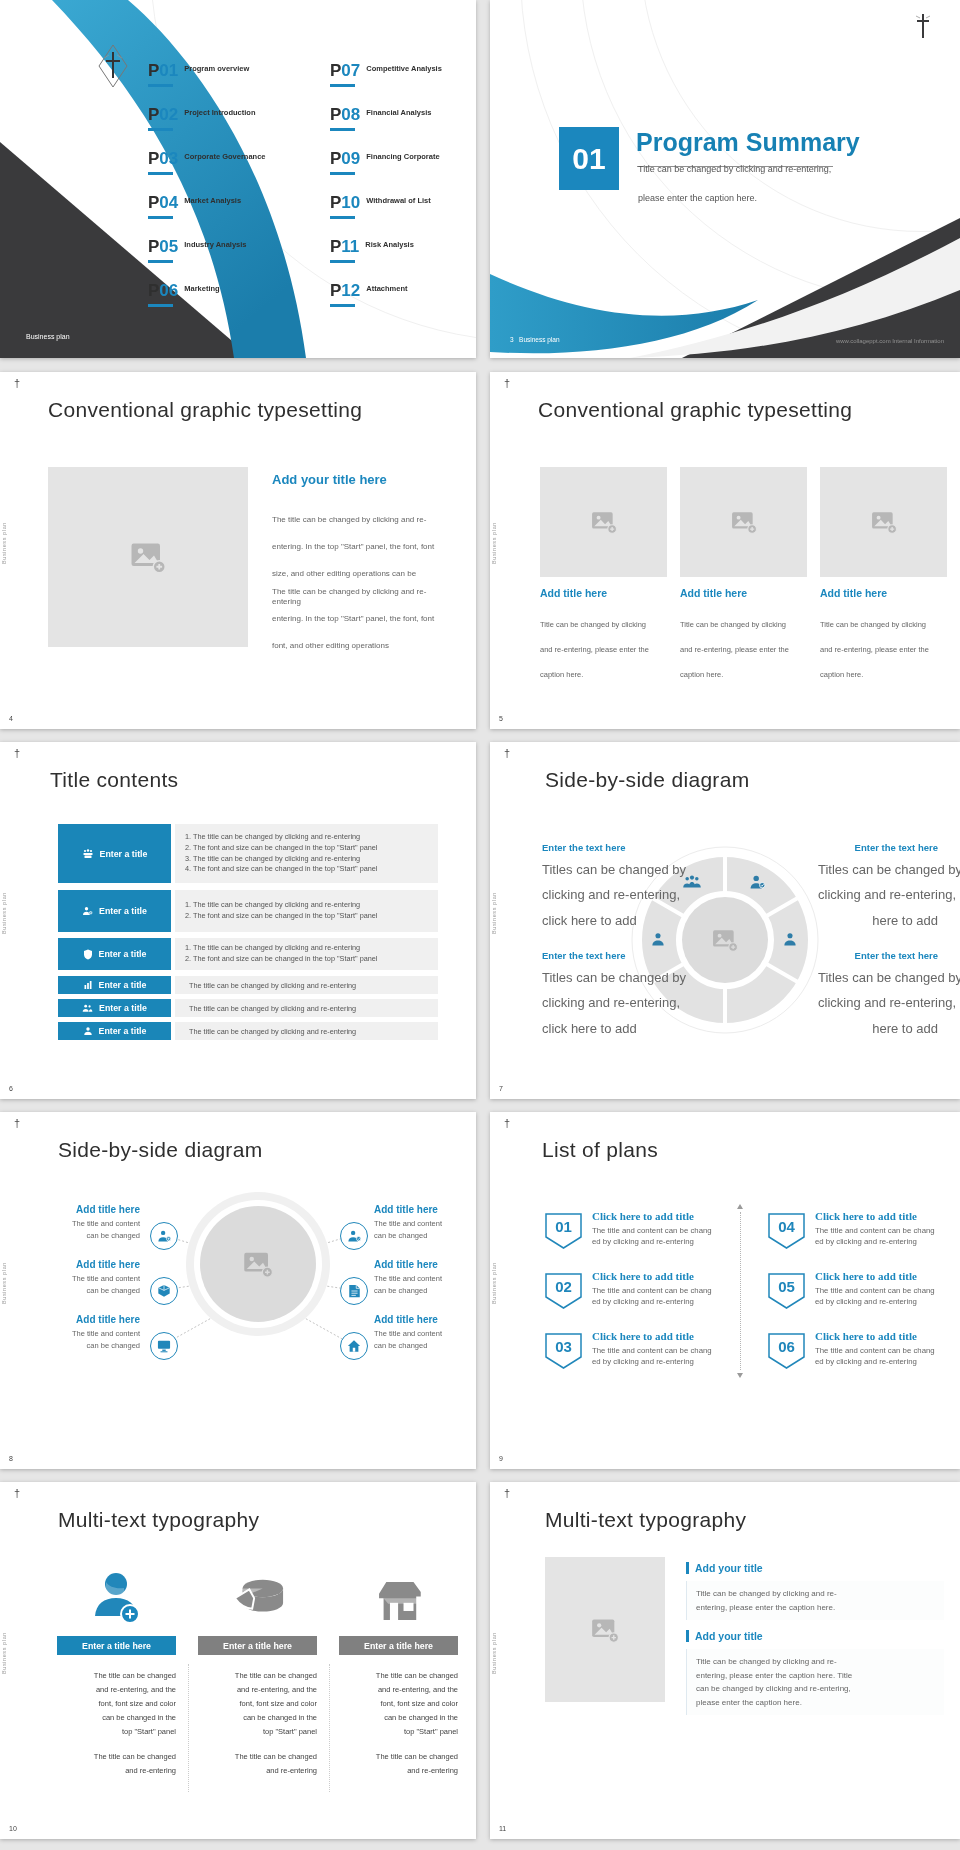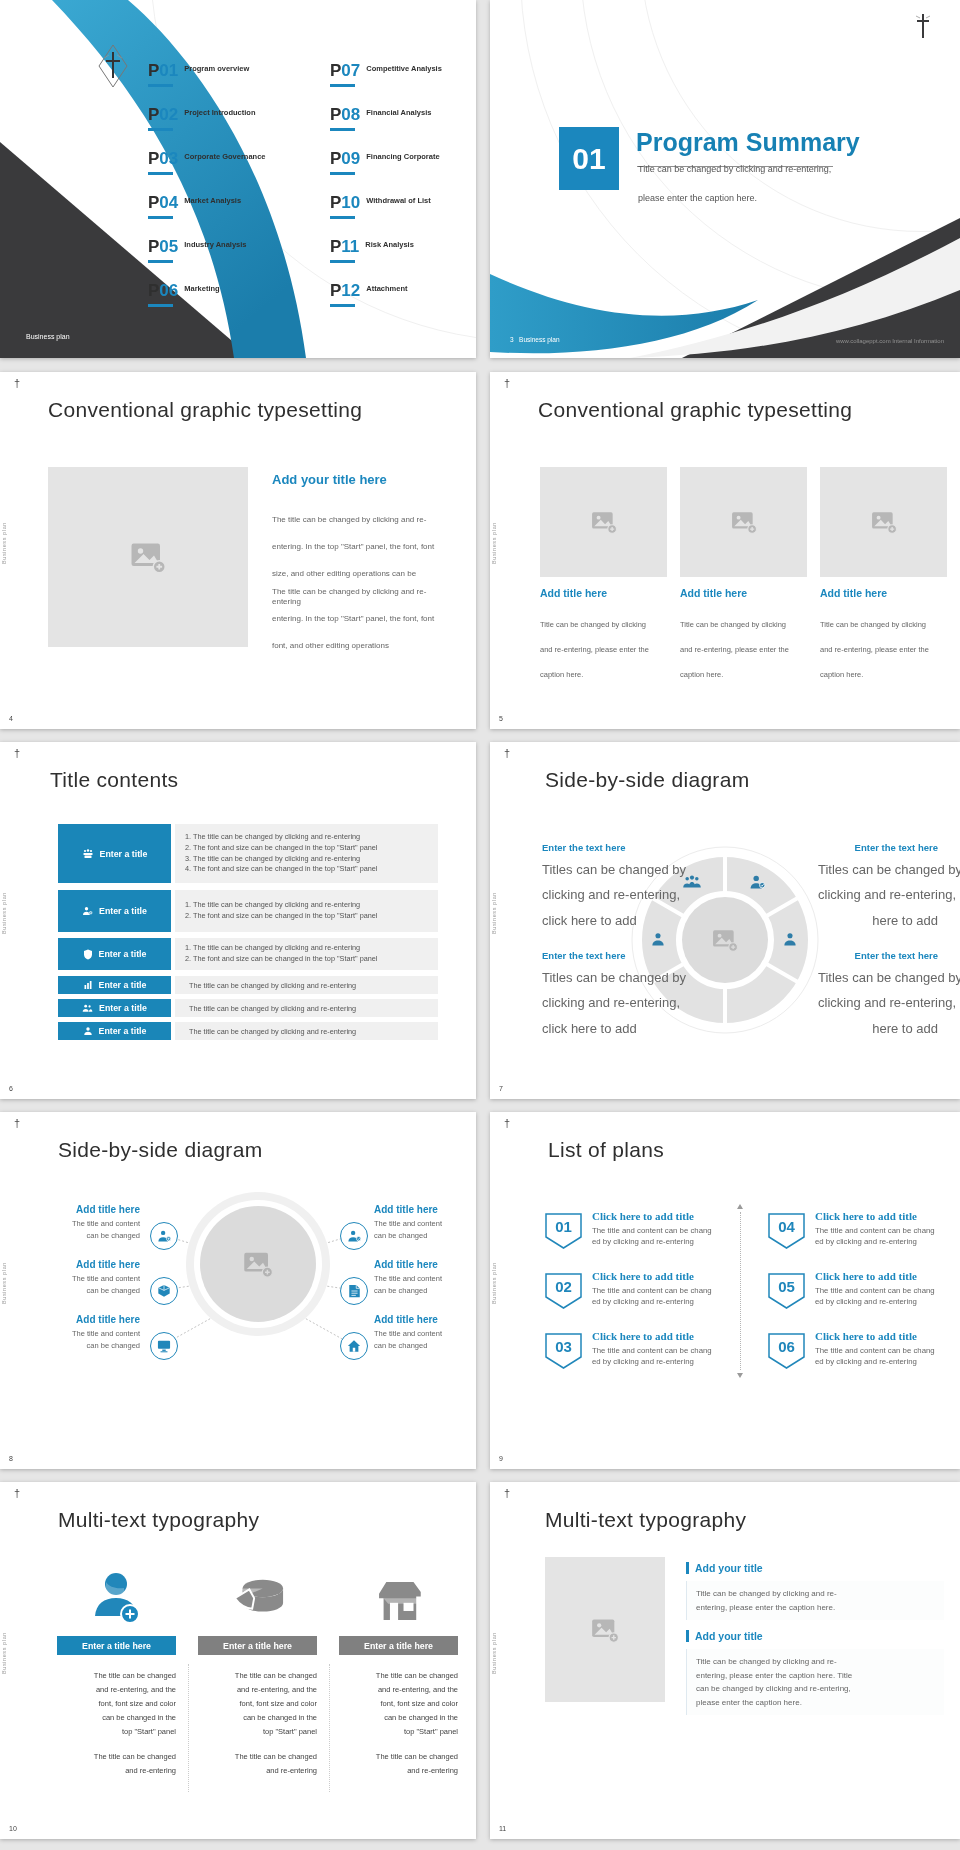--- a/index.html
+++ b/index.html
@@ -603,21 +603,21 @@
           <div class="nowrap">The title and content</div>
           <div class="nowrap">can be changed</div>
         </div>
     </div>
     <div class="pg">8</div>
   </section>
 
   <section class="slide" style="left:490px;top:1112px;width:470px;height:357px;">
     <div class="crossico">†</div>
     <div class="sidelbl">Business plan</div>
-    <div class="ttl" style="left:58px;top:26px;">List of plans</div>
+    <div class="ttl" style="left:52px;top:26px;">List of plans</div>
     <div class="divider8"></div>
     <div class="tri-up" style="left:247px;top:92px;"></div>
     <div class="tri-dn" style="left:247px;top:261px;"></div>
 
     <div class="badge8" style="left:55px;top:101px;">
       <svg width="37" height="36">
           <path d="M1,1 h35 v23 l-17.5,11 L1,24 z" fill="#fff" stroke="#2187ba" stroke-width="1.5"></path>
         </svg>
       <div class="bnum">01</div>
     </div>

